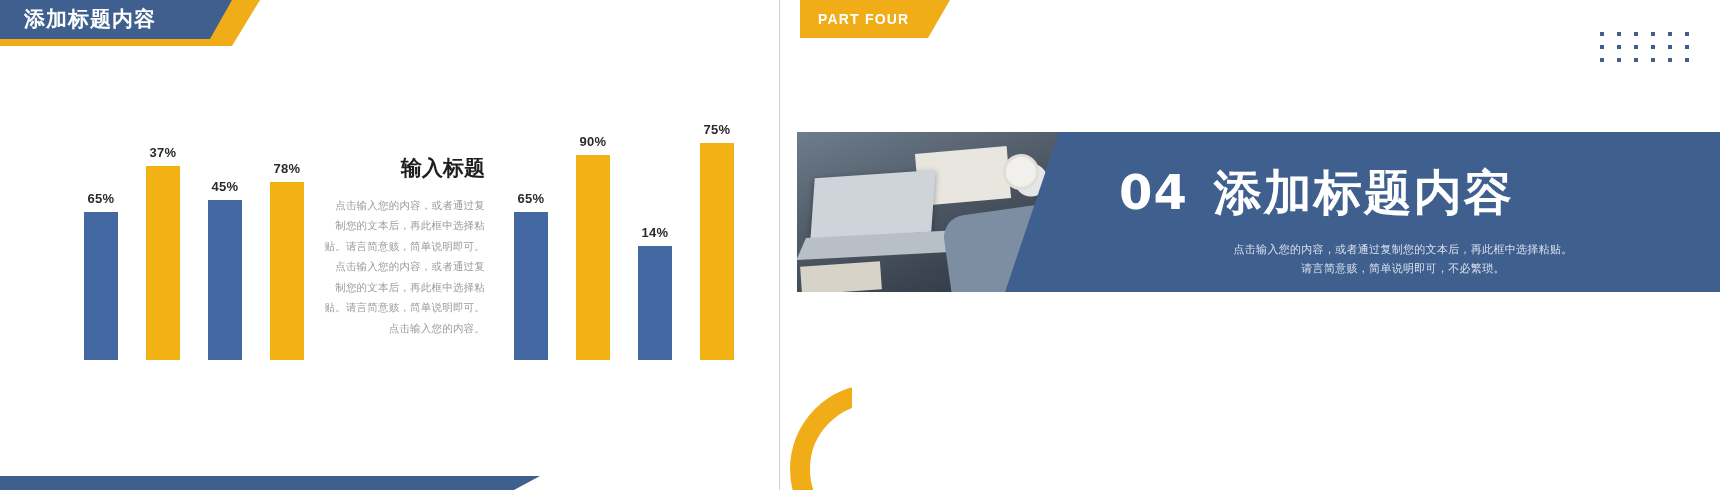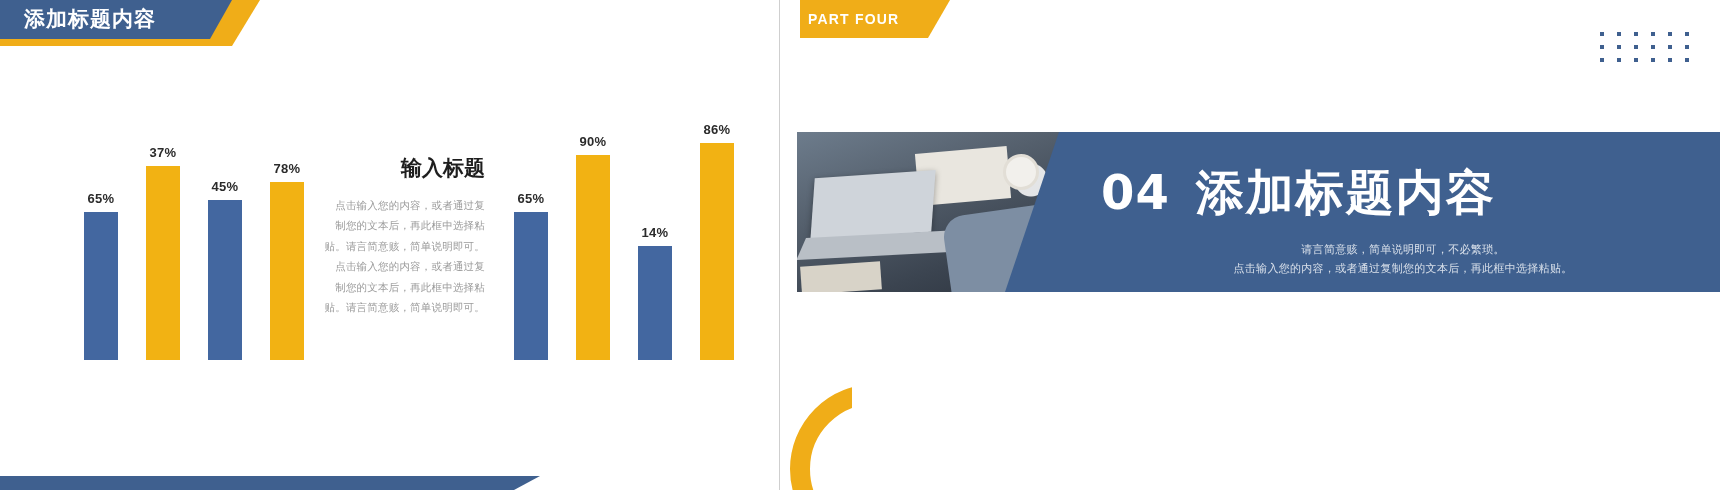--- a/index.html
+++ b/index.html
@@ -57,21 +57,21 @@
   .center-body div{white-space:nowrap;}
 
   
   .right-slide{position:absolute;left:780px;top:0;width:940px;height:490px;background:#fff;overflow:hidden;}
 
   .part-tag{
     position:absolute;left:20px;top:0;width:150px;height:38px;background:#F0AD18;
     clip-path:polygon(0 0,150px 0,128px 38px,0 38px);
     display:flex;align-items:center;
   }
-  .part-tag span{color:#fff;font-size:14px;font-weight:bold;letter-spacing:1.2px;margin-left:8px;}
+  .part-tag span{color:#fff;font-size:14px;font-weight:bold;letter-spacing:1.2px;margin-left:18px;}
 
   .dots{position:absolute;right:16px;top:32px;width:104px;height:40px;}
   .dots i{position:absolute;width:4px;height:4px;background:#3F608F;display:block;}
 
   
   .photo-band{position:absolute;left:17px;top:132px;width:300px;height:160px;overflow:hidden;}
   .photo{
     position:absolute;inset:0;
     background:
       radial-gradient(circle at 78% 30%, rgba(255,255,255,.85) 0 16px, rgba(255,255,255,0) 17px),
@@ -100,21 +100,21 @@
   .photo .doc{
     position:absolute;left:4px;top:132px;width:80px;height:28px;background:#d8d3c8;
     transform:rotate(-4deg);
   }
 
   .title-banner{
     position:absolute;left:225px;top:132px;width:715px;height:160px;background:#3F608F;
     clip-path:polygon(54px 0,715px 0,715px 160px,0 160px);
   }
   .title-banner .row{
-    position:absolute;left:96px;top:36px;display:flex;align-items:center;
+    position:absolute;left:114px;top:36px;display:flex;align-items:center;
     color:#fff;white-space:nowrap;
   }
   .t-num{font-size:48px;font-weight:bold;letter-spacing:1px;line-height:1;
     font-family:"DejaVu Sans","Liberation Sans",sans-serif;}
   .t-main{font-size:48px;font-weight:bold;letter-spacing:2px;line-height:1;margin-left:26px;
     font-family:"DejaVu Sans","Liberation Sans",sans-serif;}
   .t-sub{
     position:absolute;left:108px;top:108px;width:580px;text-align:center;
     color:#d9e0ea;font-size:11px;line-height:1.75;letter-spacing:.3px;
     font-family:"DejaVu Sans","Liberation Sans",sans-serif;
@@ -164,34 +164,35 @@
         </div>
         <div class="bar-col" style="left: 516px;">
           <div class="bar-label">90%</div>
           <div class="bar yellow" style="height: 205.2px;"></div>
         </div>
         <div class="bar-col" style="left: 578px;">
           <div class="bar-label">14%</div>
           <div class="bar blue" style="height: 114px;"></div>
         </div>
         <div class="bar-col" style="left: 640px;">
-          <div class="bar-label">86%</div>
+          <div class="bar-label">75%</div>
           <div class="bar yellow" style="height: 216.6px;"></div>
         </div>
       </div>
 
     <div class="center-text">
       <div class="center-title">输入标题</div>
       <div class="center-body" id="center-body">
           <div>点击输入您的内容，或者通过复</div>
           <div>制您的文本后，再此框中选择粘</div>
           <div>贴。请言简意赅，简单说明即可。</div>
           <div>点击输入您的内容，或者通过复</div>
           <div>制您的文本后，再此框中选择粘</div>
           <div>贴。请言简意赅，简单说明即可。</div>
+          <div>点击输入您的内容。</div>
         </div>
     </div>
 
     <div class="footer-bar"></div>
   </div>
 
   <div class="slide-divider"></div>
 
   <div class="right-slide">
 
@@ -230,21 +231,21 @@
         <div class="doc"></div>
       </div>
     </div>
 
     <div class="title-banner">
       <div class="row">
         <span class="t-num">04</span>
         <span class="t-main">添加标题内容</span>
       </div>
       <div class="t-sub" id="right-sub">
+          <div>点击输入您的内容，或者通过复制您的文本后，再此框中选择粘贴。</div>
           <div>请言简意赅，简单说明即可，不必繁琐。</div>
-          <div>点击输入您的内容，或者通过复制您的文本后，再此框中选择粘贴。</div>
         </div>
     </div>
 
     <div class="ring"></div>
   </div>
 
 </div>
 
 </body></html>

